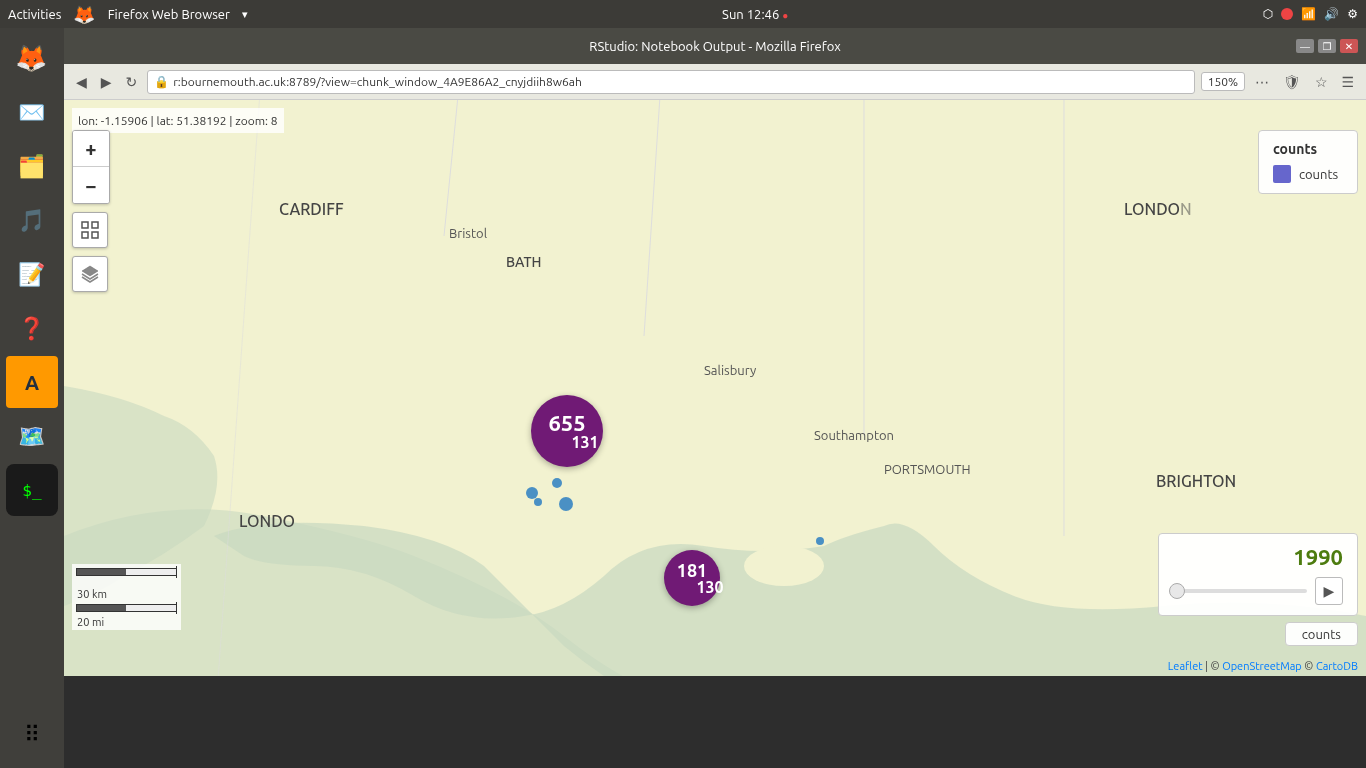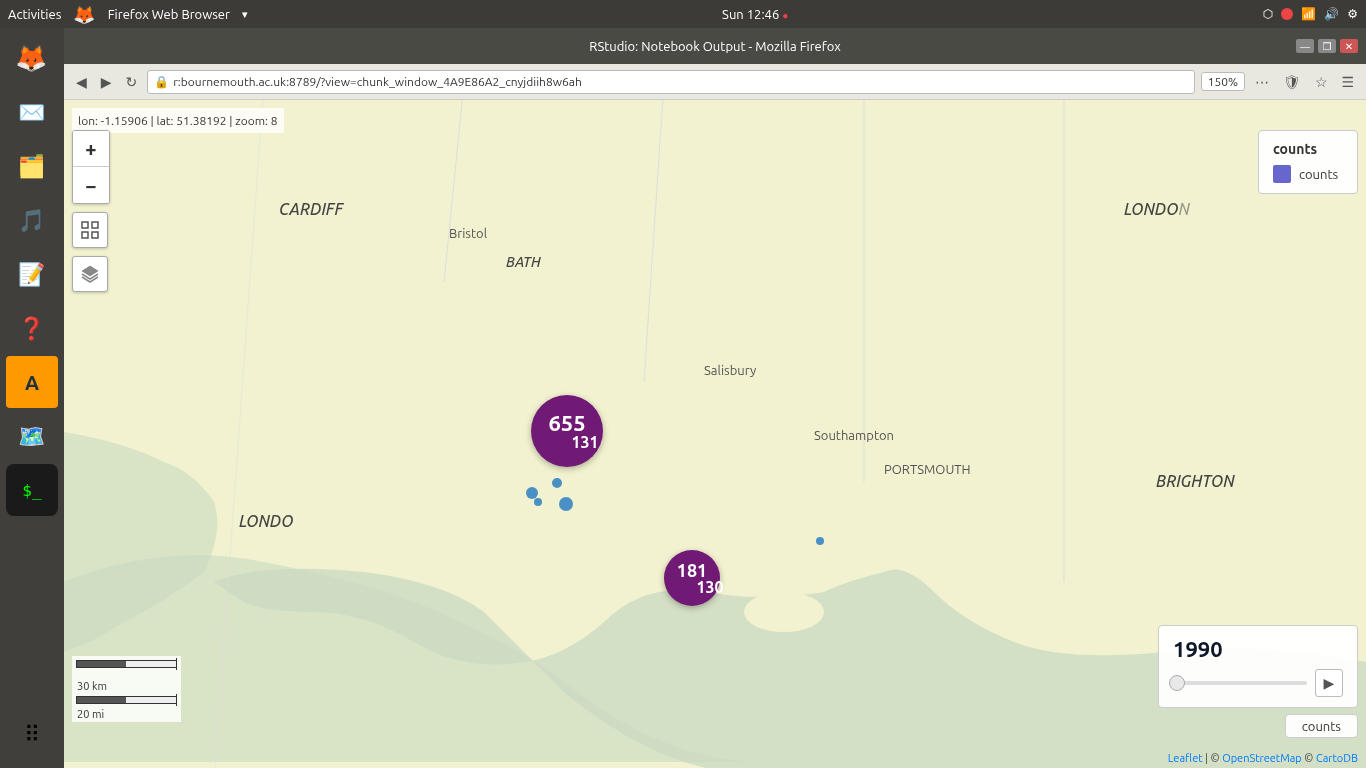--- a/index.html
+++ b/index.html
@@ -45,21 +45,21 @@
       cursor: pointer;
     }
     .sidebar-icon.firefox { background: transparent; }
 
     
     .browser-chrome {
       position: absolute;
       left: 64px;
       top: 28px;
       right: 0;
-      height: 740px;
+      height: 648px;
       background: #f5f5f0;
       display: flex;
       flex-direction: column;
     }
     .browser-titlebar {
       height: 36px;
       background: #4a4a44;
       display: flex;
       align-items: center;
       justify-content: center;
@@ -290,24 +290,24 @@
       bottom: 60px;
       right: 8px;
       background: rgba(255,255,255,0.95);
       border: 1px solid #ccc;
       border-radius: 4px;
       padding: 10px 14px;
       z-index: 10;
       min-width: 200px;
     }
     .year-display {
-      text-align: left;
+      text-align: right;
       font-size: 22px;
       font-weight: bold;
-      color: #0f172a;
+      color: #4d7c0f;
       margin-bottom: 8px;
     }
     .slider-row {
       display: flex;
       align-items: center;
       gap: 8px;
     }
     .slider-track {
       flex: 1;
       height: 4px;
@@ -398,21 +398,20 @@
       font-size: 13px;
       color: #555;
       z-index: 5;
       white-space: nowrap;
       pointer-events: none;
     }
     .place-label.large {
       font-size: 16px;
       color: #444;
       font-weight: 500;
-      font-style: italic;
     }
   </style>
 </head>
 <body>
 
 <div class="os-topbar">
   <div class="os-topbar-left">
     <span>Activities</span>
     <span style="font-size:18px;">🦊</span>
     <span>Firefox Web Browser</span>

